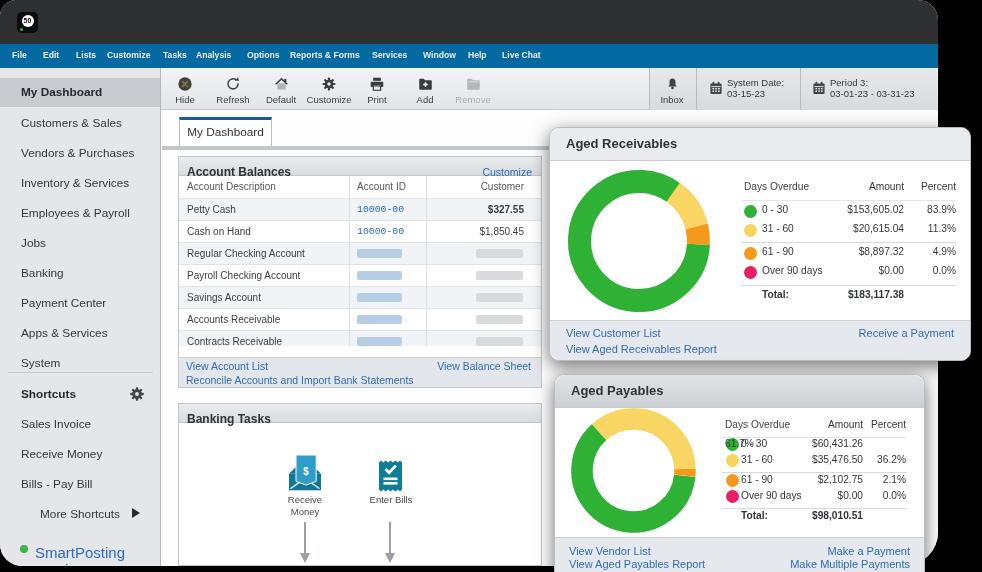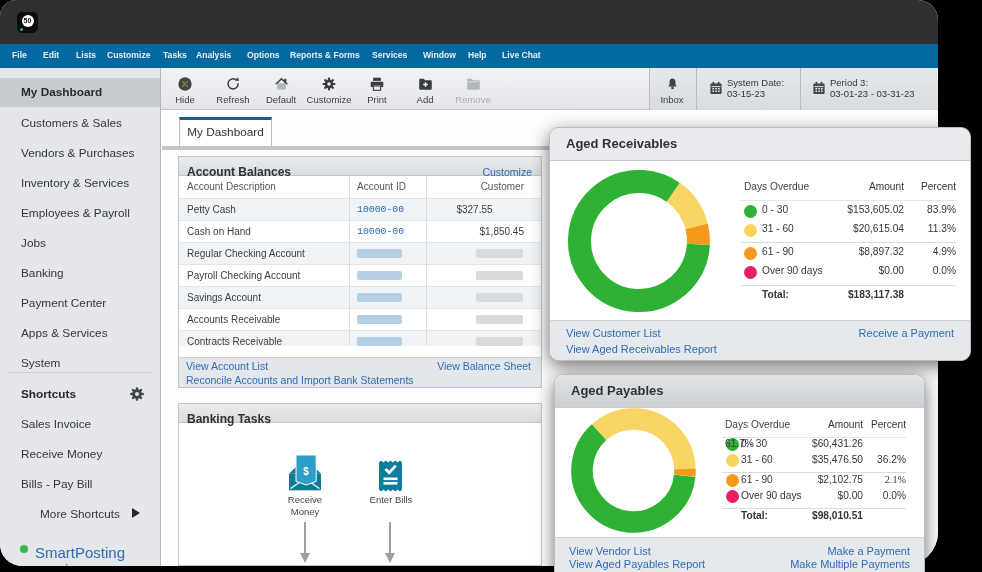--- a/index.html
+++ b/index.html
@@ -243,21 +243,21 @@
         <table>
           <tbody>
               <tr style="color:#54585d;">
             <td style="padding-left:8px; width:169px;">Account Description</td>
             <td style="padding-left:9px; width:77px;">Account ID</td>
             <td style="text-align:right; padding-right:17px;">Customer</td>
           </tr>
           <tr>
                 <td style="padding-left:8px;">Petty Cash</td>
               <td style="padding-left:9px;"><span style="font-family:'Liberation Mono',monospace; font-size:9.8px; color:#2a6bb0;">10000-00</span></td>
-              <td style="text-align:center; padding-right:17px;">$327.55</td>
+              <td style="text-align:right; padding-right:17px;font-weight:bold;">$327.55</td>
               </tr>
           <tr>
                 <td style="padding-left:8px;">Cash on Hand</td>
               <td style="padding-left:9px;"><span style="font-family:'Liberation Mono',monospace; font-size:9.8px; color:#2a6bb0;">10000-00</span></td>
               <td style="text-align:right; padding-right:17px;">$1,850.45</td>
               </tr>
           <tr>
                 <td style="padding-left:8px;">Regular Checking Account</td>
               <td>
                   <div style="margin-left:9px; width:45px; height:9px; background:#b7cfe5; border-radius:2px;"></div>
@@ -401,21 +401,21 @@
   <div class="leg" style="left:170px; top:63px; width:138px; text-align:right;">$60,431.26</div>
   <div class="leg" style="left:170px; top:63px; width:181px; text-align:left;">61.7%</div>
   <div class="leg dot" style="left:171px; top:79px; width:13px; height:13px; background:#f8d35e;"></div>
   <div class="leg link" style="left:186px; top:79px;">31 - 60</div>
   <div class="leg" style="left:170px; top:79px; width:138px; text-align:right;">$35,476.50</div>
   <div class="leg" style="left:170px; top:79px; width:181px; text-align:right;">36.2%</div>
   <div class="abs" style="left:167px; top:97px; width:184px; border-top:1px solid #d9dadc;"></div>
   <div class="leg dot" style="left:171px; top:99px; width:13px; height:13px; background:#f5991d;"></div>
   <div class="leg link" style="left:186px; top:99px;">61 - 90</div>
   <div class="leg" style="left:170px; top:99px; width:138px; text-align:right;">$2,102.75</div>
-  <div class="leg" style="left:170px; top:99px; width:181px; text-align:right;font-family:Liberation Serif, serif;">2.1%</div>
+  <div class="leg" style="left:170px; top:99px; width:181px; text-align:right;">2.1%</div>
   <div class="leg dot" style="left:171px; top:115px; width:13px; height:13px; background:#e91e63;"></div>
   <div class="leg" style="left:186px; top:115px;">Over 90 days</div>
   <div class="leg" style="left:170px; top:115px; width:138px; text-align:right;">$0.00</div>
   <div class="leg" style="left:170px; top:115px; width:181px; text-align:right;">0.0%</div>
   <div class="abs" style="left:167px; top:133px; width:184px; border-top:1px solid #d9dadc;"></div>
   <div class="leg" style="left:186px; top:135px; font-weight:bold;">Total:</div>
   <div class="leg" style="left:170px; top:135px; width:138px; text-align:right; font-weight:bold;">$98,010.51</div>
   <div class="ffoot" style="height:46px; border-radius:0;">
     <span class="link abs" style="left:14px; top:7px;">View Vendor List</span>
     <span class="link abs" style="right:14px; top:7px;">Make a Payment</span>

